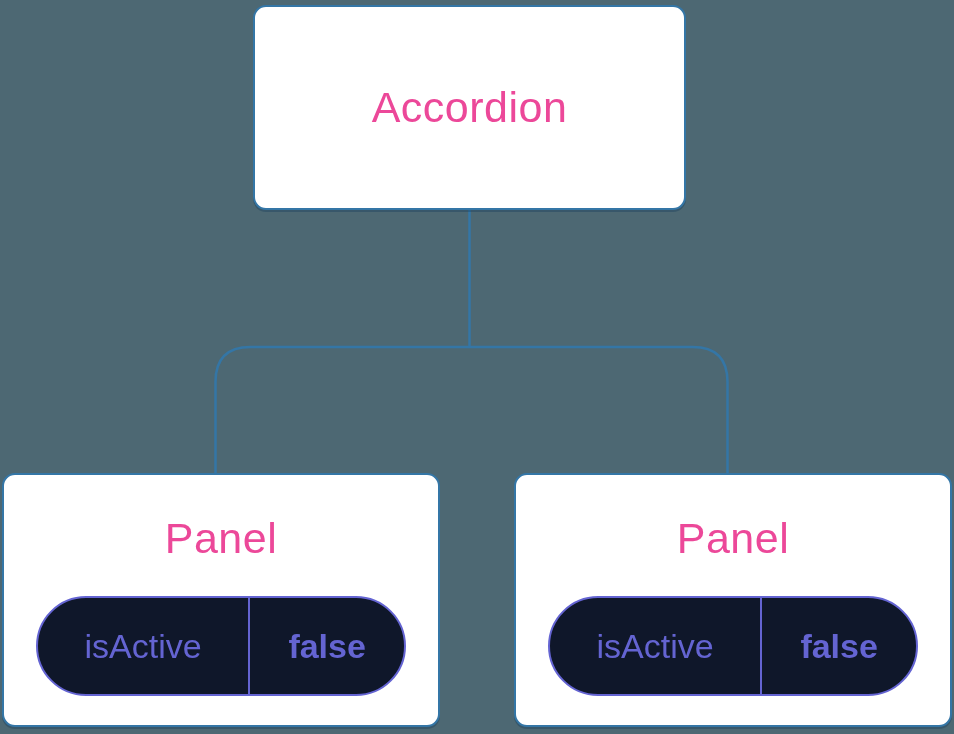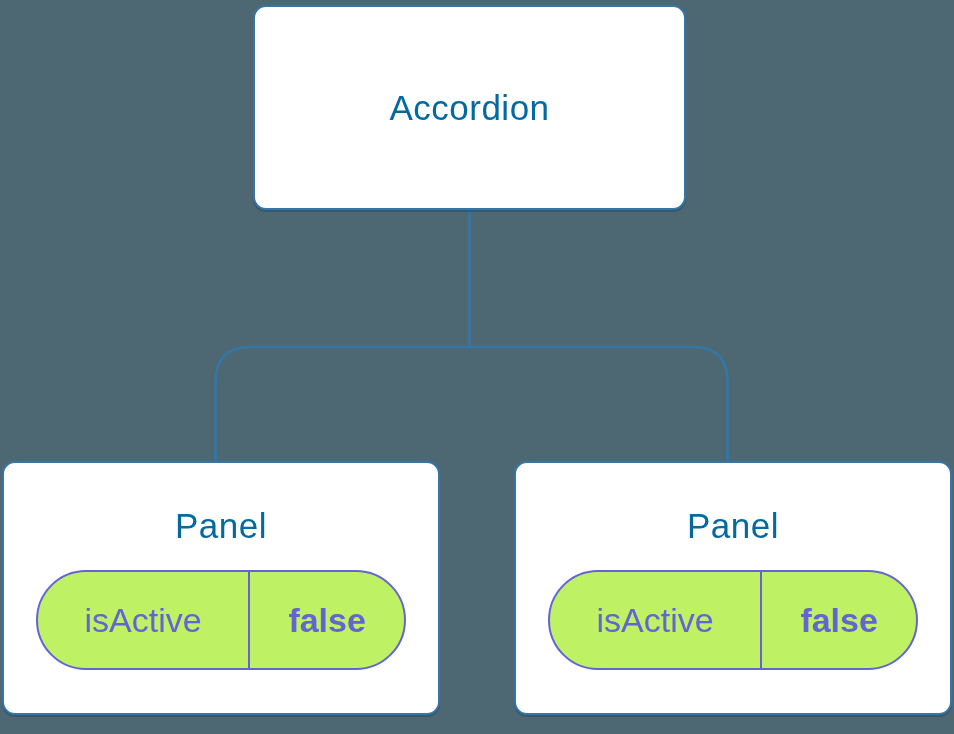--- a/index.html
+++ b/index.html
@@ -35,49 +35,49 @@
   .node-root {
     left: 253px;
     top: 5px;
     width: 433px;
     height: 205px;
     display: flex;
     align-items: center;
     justify-content: center;
   }
   .node-label {
-    color: #0369a1;
-    font-size: 35px;
+    color: #ec4899;
+    font-size: 43px;
     font-weight: 500;
     letter-spacing: 0.5px;
   }
   .node-panel {
-    top: 461px;
+    top: 473px;
     width: 438px;
     height: 254px;
     display: flex;
     flex-direction: column;
     align-items: center;
   }
   .node-panel-1 { left: 2px; }
   .node-panel-2 { left: 514px; }
   .panel-title {
     margin-top: 40px;
     line-height: 46px;
   }
   .state-pill {
-    margin-top: 21px;
+    margin-top: 35px;
     width: 370px;
     height: 100px;
     box-sizing: border-box;
     border: 2px solid #6464d2;
     border-radius: 50px;
     display: flex;
     overflow: hidden;
-    background: #bef264;
+    background: #0f172a;
   }
   .state-cell {
     display: flex;
     align-items: center;
     justify-content: center;
     color: #6464d2;
     font-size: 34px;
     font-weight: 400;
   }
   .state-key {

